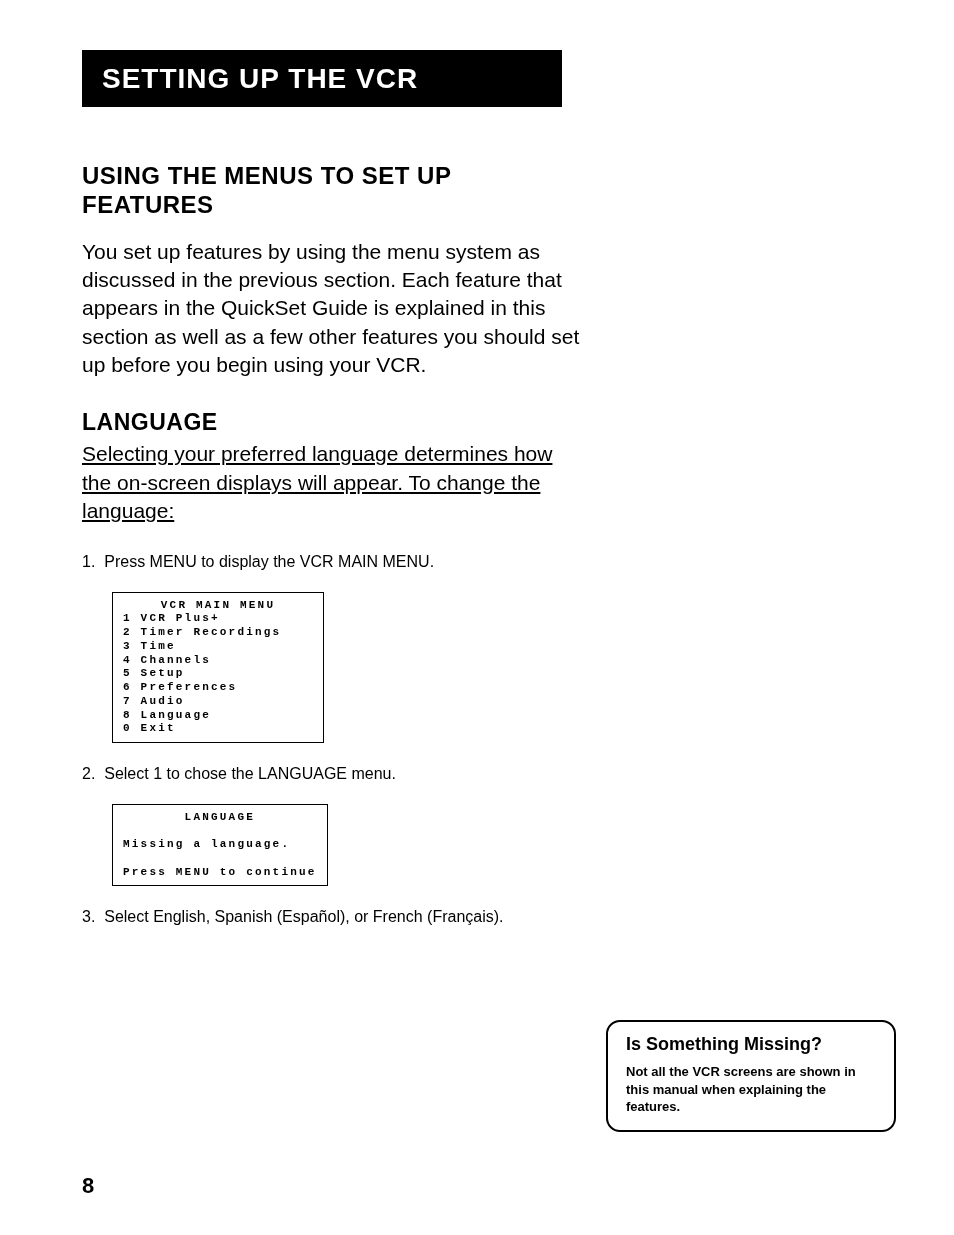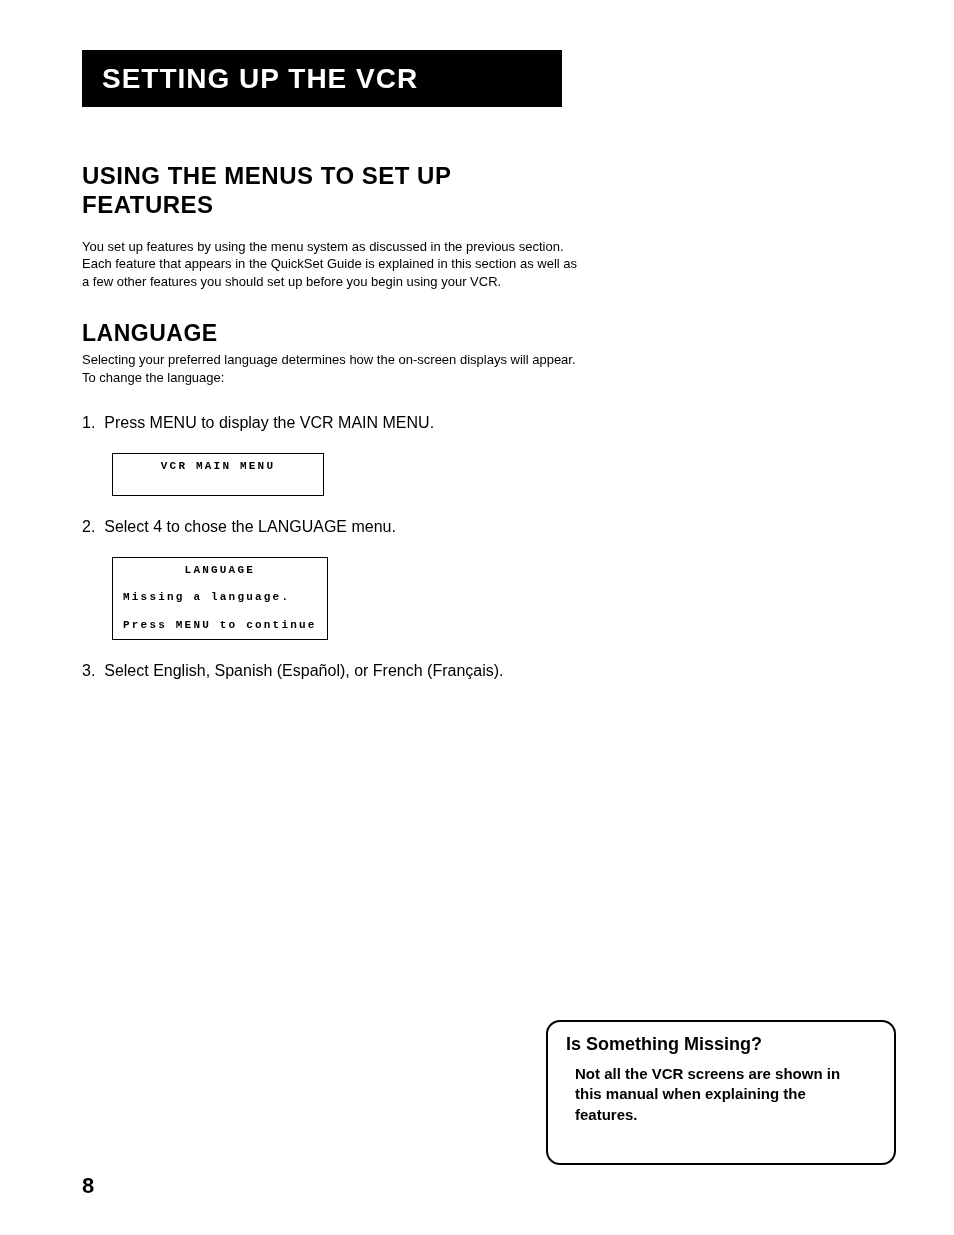--- a/index.html
+++ b/index.html
@@ -38,21 +38,21 @@
   .section-title {
     font-family: "Optima", "Candara", "Trebuchet MS", "Segoe UI", sans-serif;
     font-weight: 700;
     letter-spacing: 0.5px;
     font-size: 24px;
     margin: 0 0 18px 0;
     line-height: 1.2;
     width: 500px;
   }
   .body-text {
-    font-size: 13px;
+    font-size: 21px;
     line-height: 1.35;
     width: 500px;
     margin: 0 0 30px 0;
     font-family: "Frutiger", "Myriad Pro", "Segoe UI", Arial, sans-serif;
   }
   .sub-title {
     font-family: "Optima", "Candara", "Trebuchet MS", "Segoe UI", sans-serif;
     font-weight: 700;
     font-size: 23px;
     letter-spacing: 0.5px;
@@ -74,45 +74,45 @@
     font-family: "Courier New", monospace;
     font-size: 11px;
     font-weight: bold;
     letter-spacing: 2.2px;
     line-height: 1.25;
     white-space: pre;
     min-width: 190px;
   }
   .screen-title {
     text-align: center;
-    margin-bottom: 16px;
+    margin-bottom: 0px;
   }
   .screen-title-only {
     text-align: center;
   }
   .callout-box {
     position: absolute;
     right: 58px;
     top: 1020px;
-    width: 350px;
+    width: 290px;
     border: 2.5px solid #000;
     border-radius: 14px;
-    padding: 12px 18px 29px 18px;
+    padding: 12px 18px 14px 18px;
     box-sizing: border-box;
   }
   .callout-title {
     font-weight: 700;
     font-size: 18px;
     margin: 0 0 8px 0;
   }
   .callout-body {
     font-weight: 700;
-    font-size: 15px;
+    font-size: 13px;
     line-height: 1.35;
-    margin: 9px;
+    margin: 0;
   }
   .page-num {
     position: absolute;
     left: 82px;
     bottom: 36px;
     font-weight: 700;
     font-size: 22px;
   }
   .smallcaps { text-transform: uppercase; }
 </style>
@@ -124,30 +124,38 @@
   <div class="chapter-bar">
     <span class="chapter-title smallcaps">Setting Up the VCR</span>
   </div>
 
   <h1 class="section-title smallcaps">Using the Menus to Set Up Features</h1>
 
   <p class="body-text">You set up features by using the menu system as discussed in the previous section. Each feature that appears in the QuickSet Guide is explained in this section as well as a few other features you should set up before you begin using your VCR.</p>
 
   <h2 class="sub-title smallcaps">Language</h2>
 
-  <p class="body-text" style="margin-bottom:26px;">Selecting your preferred language determines how the on-screen displays will appear. To change the language:</p>
+  <p class="body-text" style="margin-bottom:26px;text-decoration:underline;">Selecting your preferred language determines how the on-screen displays will appear. To change the language:</p>
 
   <p class="step">
     <span>1.</span>&nbsp;&nbsp;<span>Press MENU to display the VCR MAIN MENU.</span>
   </p>
 
-  <div class="screen-box"><div class="screen-title">VCR MAIN MENU</div></div>
+  <div class="screen-box"><div class="screen-title">VCR MAIN MENU</div><div>1 VCR Plus+
+2 Timer Recordings
+3 Time
+4 Channels
+5 Setup
+6 Preferences
+7 Audio
+8 Language
+0 Exit</div></div>
 
   <p class="step">
-    <span>2.</span>&nbsp;&nbsp;<span>Select 4 to chose the LANGUAGE menu.</span>
+    <span>2.</span>&nbsp;&nbsp;<span>Select 1 to chose the LANGUAGE menu.</span>
   </p>
 
   <div class="screen-box" style="padding-bottom:6px;"><div class="screen-title-only">LANGUAGE</div>
 <div>Missing a language.</div>
 <div>Press MENU to continue</div></div>
 
   <p class="step">
     <span>3.</span>&nbsp;&nbsp;<span>Select English, Spanish (Español), or French (Français).</span>
   </p>
 

